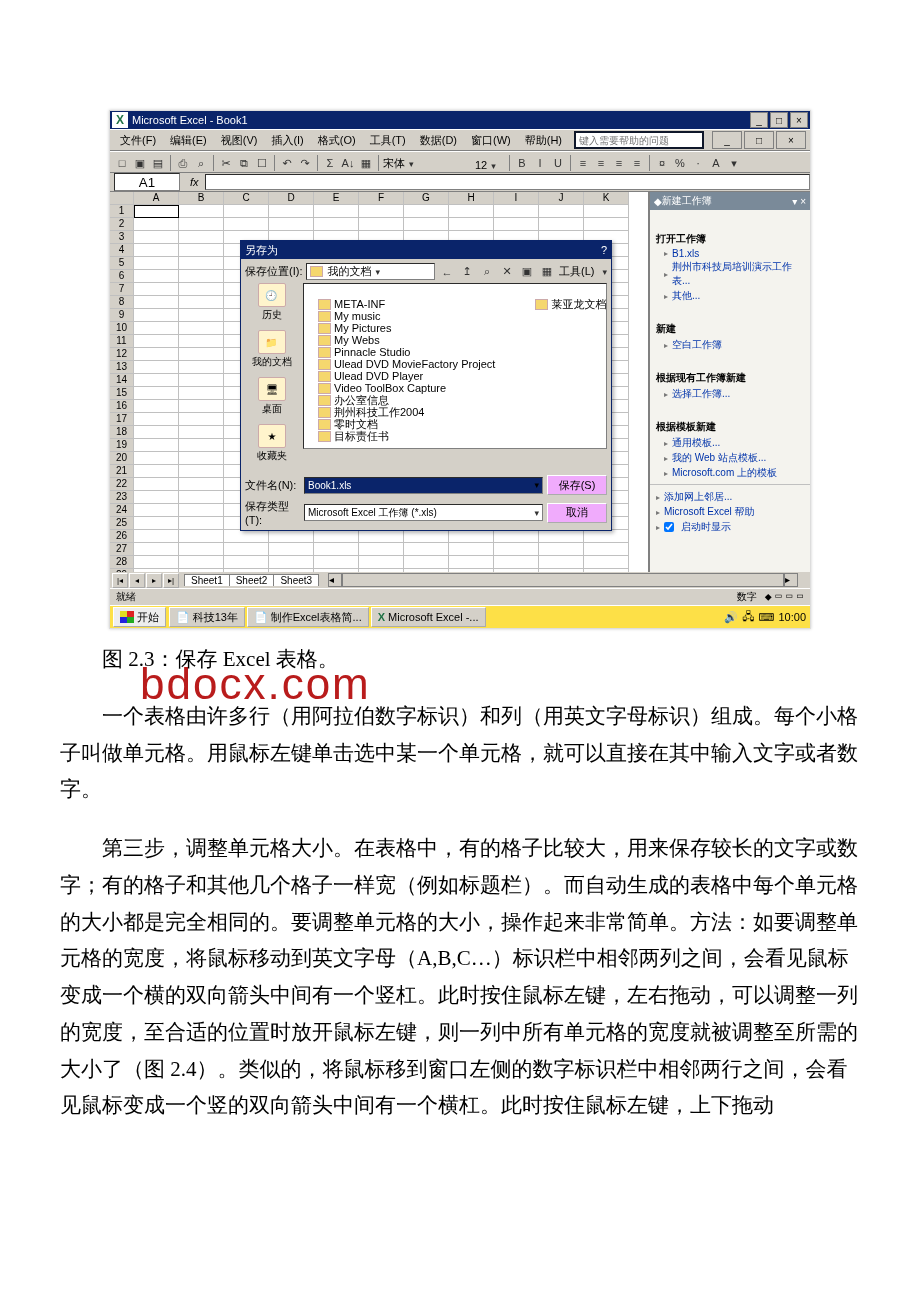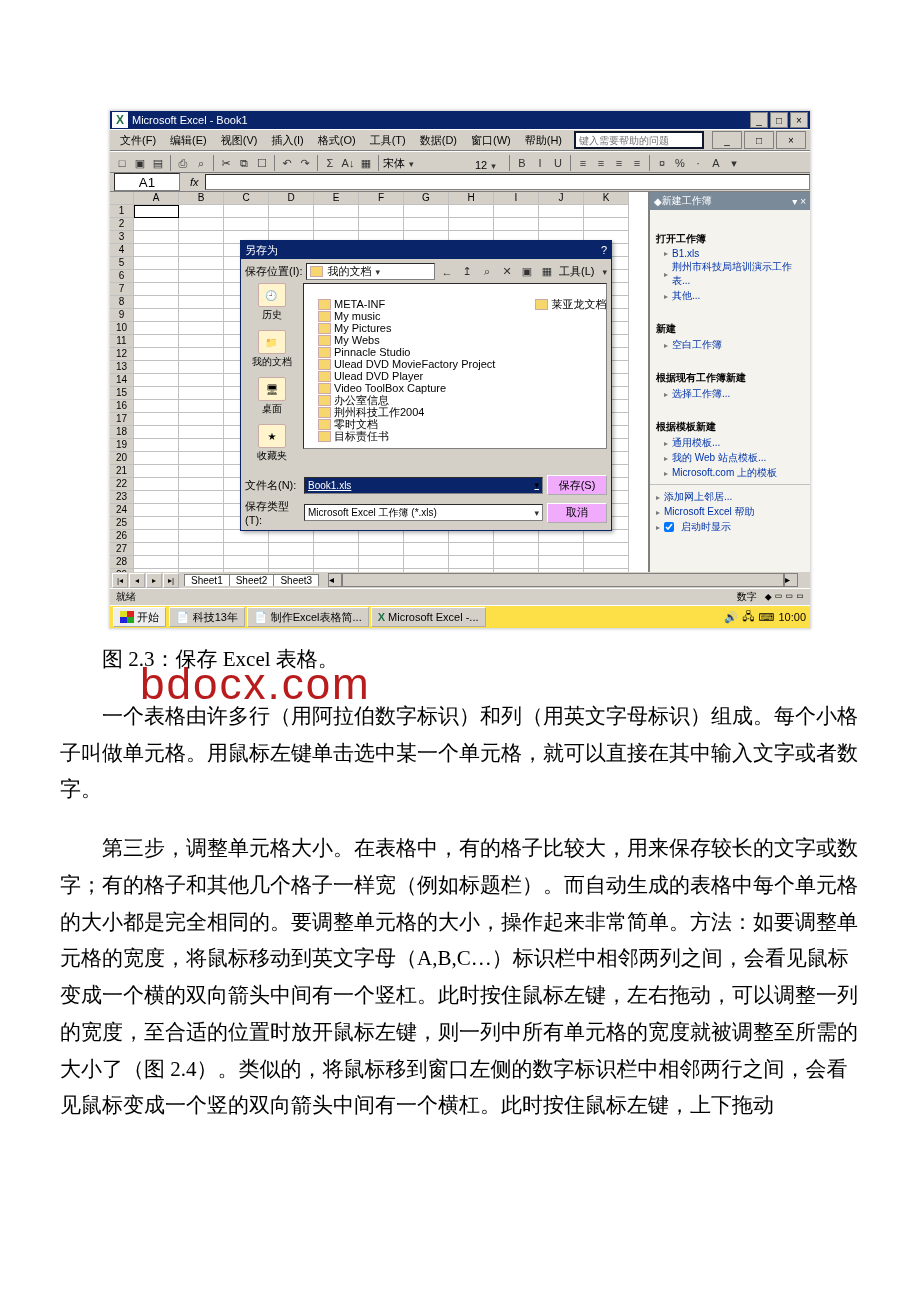--- a/index.html
+++ b/index.html
@@ -120,21 +120,21 @@
   .dlgbody { padding: 4px; }
   .dlgrow { display:flex; align-items:center; margin-bottom:3px; gap:4px;}
   .lookin-sel { flex:1; background:#fff; border:1px inset #808080; height:15px; display:flex; align-items:center; padding:0 3px; }
   .places { width: 54px; text-align: center; font-size:10px; }
   .places .p { margin-bottom: 8px; }
   .places .p .picon { width:26px; height:22px; margin:0 auto 1px; background:#fff4cc; border:1px solid #caa; border-radius:2px; display:flex;align-items:center;justify-content:center;}
   .filepane { flex:1; background:#fff; border:1px inset #808080; height: 136px; padding:14px; overflow:hidden; }
   .filepane .fitem { display:flex; align-items:center; gap:3px; height:12px; white-space:nowrap;}
   .folder-ico { width:11px; height:9px; background:#f5d76e; border:1px solid #caa; }
   .dlgctrls { display:grid; grid-template-columns: 55px 1fr 60px; gap:4px; align-items:center; margin-top:4px;}
-  .dlginput { background:#fff; border:1px inset #808080; height:15px; display:flex; align-items:center; padding:0 3px; font-size:10px;text-decoration:underline; }
+  .dlginput { background:#fff; border:1px inset #808080; height:15px; display:flex; align-items:center; padding:0 3px; font-size:10px; }
   .dlgsel   { background:#fff; border:1px inset #808080; height:15px; display:flex; align-items:center; padding:0 3px; font-size:10px; }
   .dlgbtn   { background:#f0abfc; border:1px outset #fff; height:18px; display:flex; align-items:center; justify-content:center; font-size:11px;}
 
   
   .taskpane { width:160px; background:#f4f3ee; border-left:1px solid #808080; font-size:10px; }
   .tp-title { background:#7a8a99; color:#fff; padding:2px 4px; display:flex; align-items:center;}
   .tp-title .arrows { margin-left:auto; color:#fff;}
   .tp-sec { padding: 3px 6px; }
   .tp-head { font-weight: bold; margin: 19px 0 2px; }
   .tp-link { color:#0033aa; margin: 1px 0 1px 8px; display:flex; align-items:center; gap:4px; }

